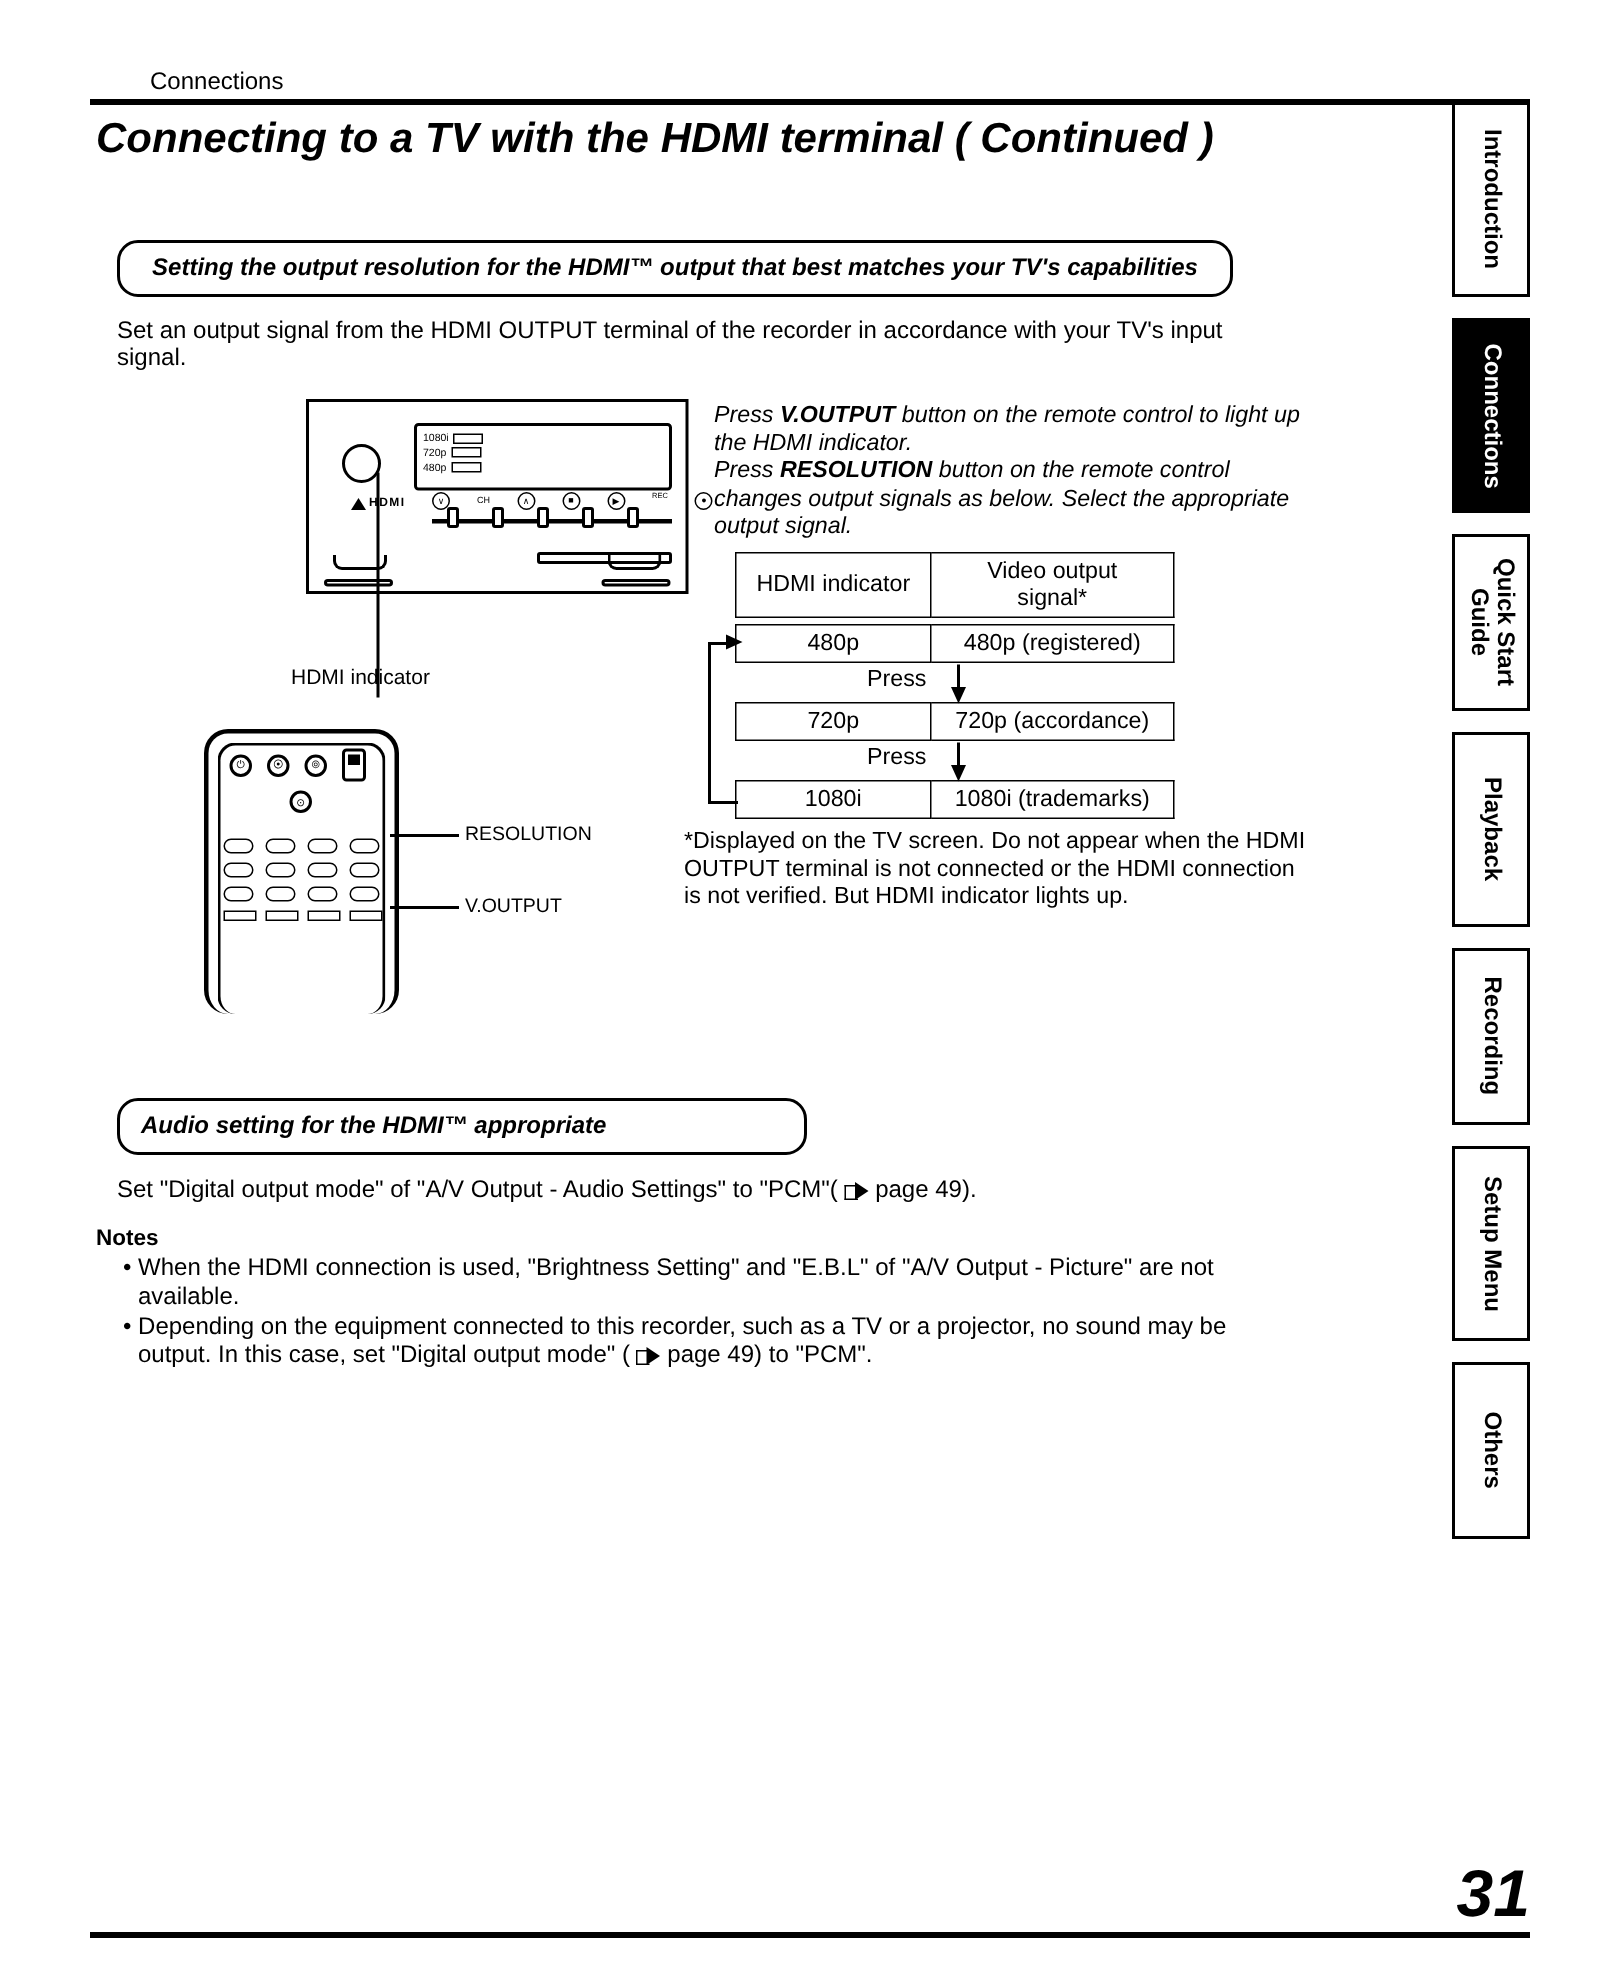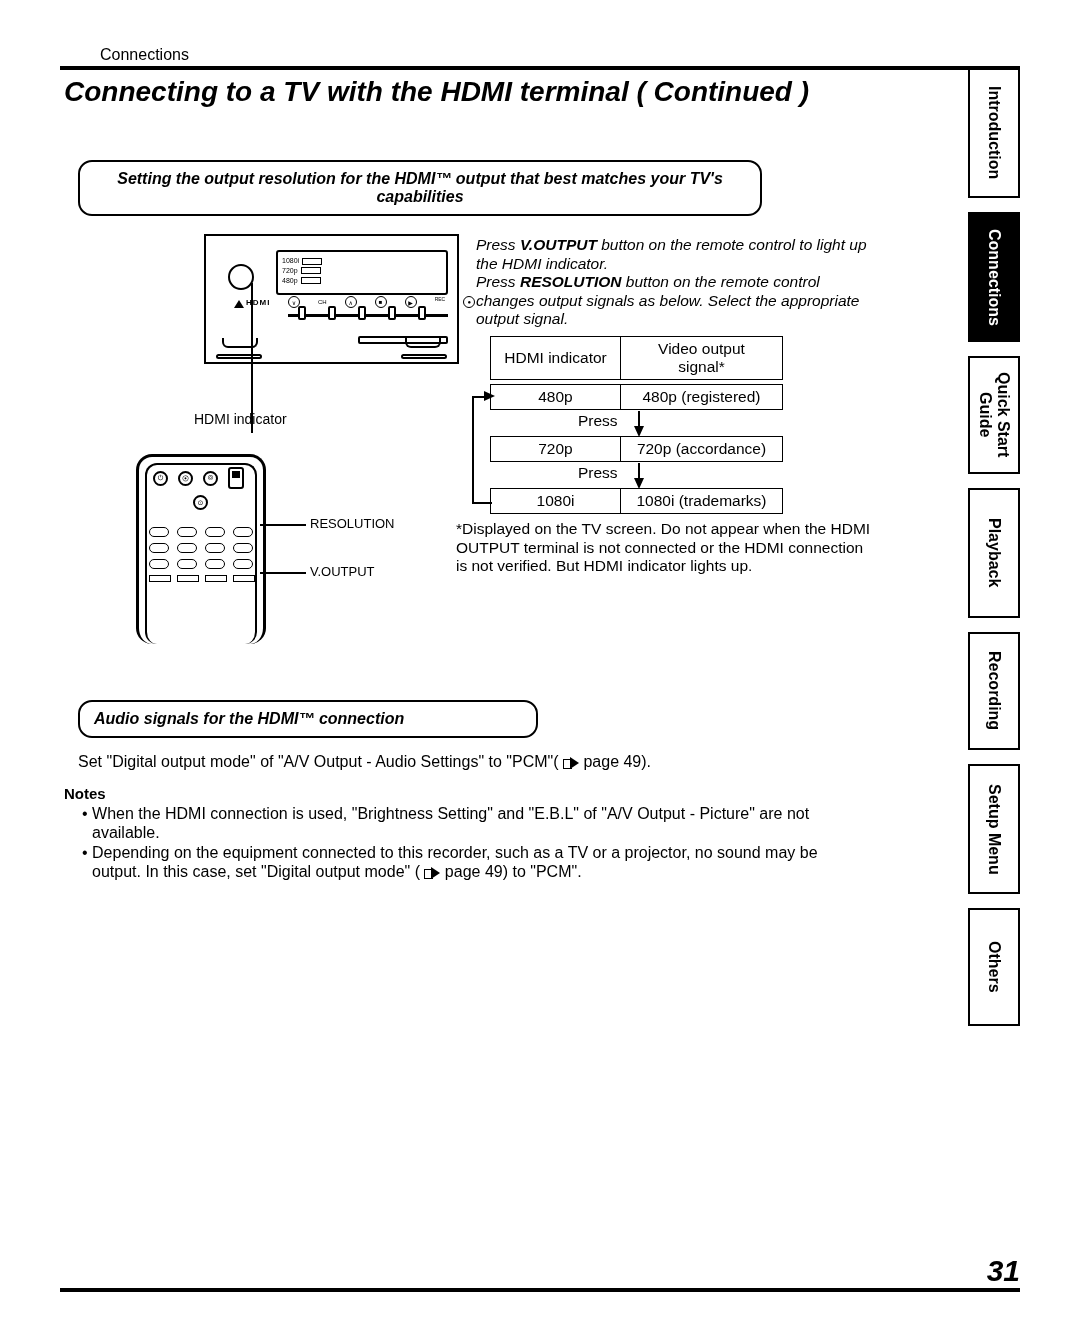--- a/index.html
+++ b/index.html
@@ -13,21 +13,21 @@
   
   .tabs { position: absolute; right: 60px; top: 68px; width: 52px; }
   .tab { border: 2px solid #000; height: 148px; margin-bottom: 14px; display: flex; align-items: center; justify-content: center; }
   .tab.active { background: #000; color: #fff; }
   .tab span { writing-mode: vertical-rl; font-size: 16px; font-weight: bold; text-align: center; line-height: 1.1; }
   .tab.sm { height: 118px; }
   .tab.md { height: 130px; }
 
   .content { width: 800px; }
 
-  .section-bar { border: 2px solid #000; border-radius: 14px; padding: 8px 14px; font-weight: bold; font-style: italic; font-size: 16px; text-align: center; margin: 44px 0 14px 18px; width: 684px; }
+  .section-bar { border: 2px solid #000; border-radius: 14px; padding: 8px 14px; font-weight: bold; font-style: italic; font-size: 16px; text-align: center; margin: 44px 0 14px 18px; width: 744px; }
   .section-bar.left { text-align: left; width: 460px; margin-top: 36px; }
 
   .intro-text { font-size: 16px; padding-left: 18px; width: 800px; }
 
   .diagram-area { position: relative; width: 800px; height: 430px; margin-top: 18px; margin-left: 18px; }
 
   
   .device { position: absolute; left: 126px; top: 0; width: 255px; height: 130px; border: 2px solid #000; }
   .device-display { position: absolute; left: 70px; top: 14px; width: 172px; height: 45px; border: 2px solid #000; border-radius: 3px; }
   .disp-lines { position: absolute; left: 4px; top: 4px; font-size: 7px; line-height: 1.4; }
@@ -80,21 +80,21 @@
   .notes-list { font-size:16px; margin-left:22px; width:780px; line-height:1.2;}
   .notes-list li { list-style:none; text-indent:-10px; padding-left:10px; }
   .notes-list li::before{content:"• ";}
 
   .trademark { border:1.5px solid #000; padding:6px 10px; font-size:16px; margin:22px 0 0 2px; width:800px; line-height:1.2;}
 
   .page-arrow { display:inline-block; width:16px; height:12px; position:relative; vertical-align:middle;}
   .page-arrow::before{content:"";position:absolute;left:0;top:2px;width:8px;height:8px;border:1.5px solid #000;border-right:none;}
   .page-arrow::after{content:"";position:absolute;left:7px;top:0;width:0;height:0;border-top:6px solid transparent;border-bottom:6px solid transparent;border-left:9px solid #000;}
 
-  .page-num { position:absolute; right:60px; bottom:34px; font-size:30px; font-weight:bold; font-style:italic;}
+  .page-num { position:absolute; right:60px; bottom:34px; font-size:44px; font-weight:bold; font-style:italic;}
   .bottom-rule { position:absolute; left:60px; right:60px; bottom:30px; border-top:4px solid #000;}
   .vstem{position:absolute;background:#000;width:2px;}
   .hstem{position:absolute;background:#000;height:2px;}
 </style>
 </head>
 <body>
 
 <div class="page">
   <div class="header-label">Connections</div>
   <div class="thick-rule"></div>
@@ -120,20 +120,21 @@
     <div class="tab md">
         <span>Setup Menu</span>
       </div>
     <div class="tab sm">
         <span>Others</span>
       </div>
   </div>
 
   <div class="content">
     <div class="section-bar">Setting the output resolution for the HDMI™ output that best matches your TV's capabilities</div>
+    <div class="intro-text">Set an output signal from the HDMI OUTPUT terminal of the recorder in accordance with your TV's input signal.</div>
 
     <div class="diagram-area">
 
       <div class="device">
         <div class="device-display">
           <div class="disp-lines">
             <div>1080i</div>
             <div>720p</div>
             <div>480p</div>
           </div>
@@ -251,21 +252,21 @@
       <div class="arrow-down" style="left:556px; top:244px;"></div>
 
       <div class="vstem" style="left:394px; top:162px; height:106px;"></div>
       <div class="hstem" style="left:394px; top:162px; width:16px;"></div>
       <div class="arrow-right" style="left:406px; top:157px;"></div>
       <div class="hstem" style="left:394px; top:268px; width:20px;"></div>
 
       <div class="footnote">*Displayed on the TV screen. Do not appear when the HDMI OUTPUT terminal is not connected or the HDMI connection is not verified. But HDMI indicator lights up.</div>
     </div>
 
-    <div class="section-bar left">Audio signals for the HDMI™ connection</div>
+    <div class="section-bar left">Audio setting for the HDMI™ appropriate</div>
     <div class="audio-text">
       <span>Set "Digital output mode" of "A/V Output - Audio Settings" to "PCM"( </span><span class="page-arrow"></span><span> page 49).</span>
     </div>
     <div class="notes-head">Notes</div>
     <ul class="notes-list">
       <li>When the HDMI connection is used, "Brightness Setting" and "E.B.L" of "A/V Output - Picture" are not available.</li>
       <li id="note2">Depending on the equipment connected to this recorder, such as a TV or a projector, no sound may be output. In this case, set "Digital output mode" ( <span class="page-arrow"></span> page 49) to "PCM".</li>
     </ul>
 
   </div>

